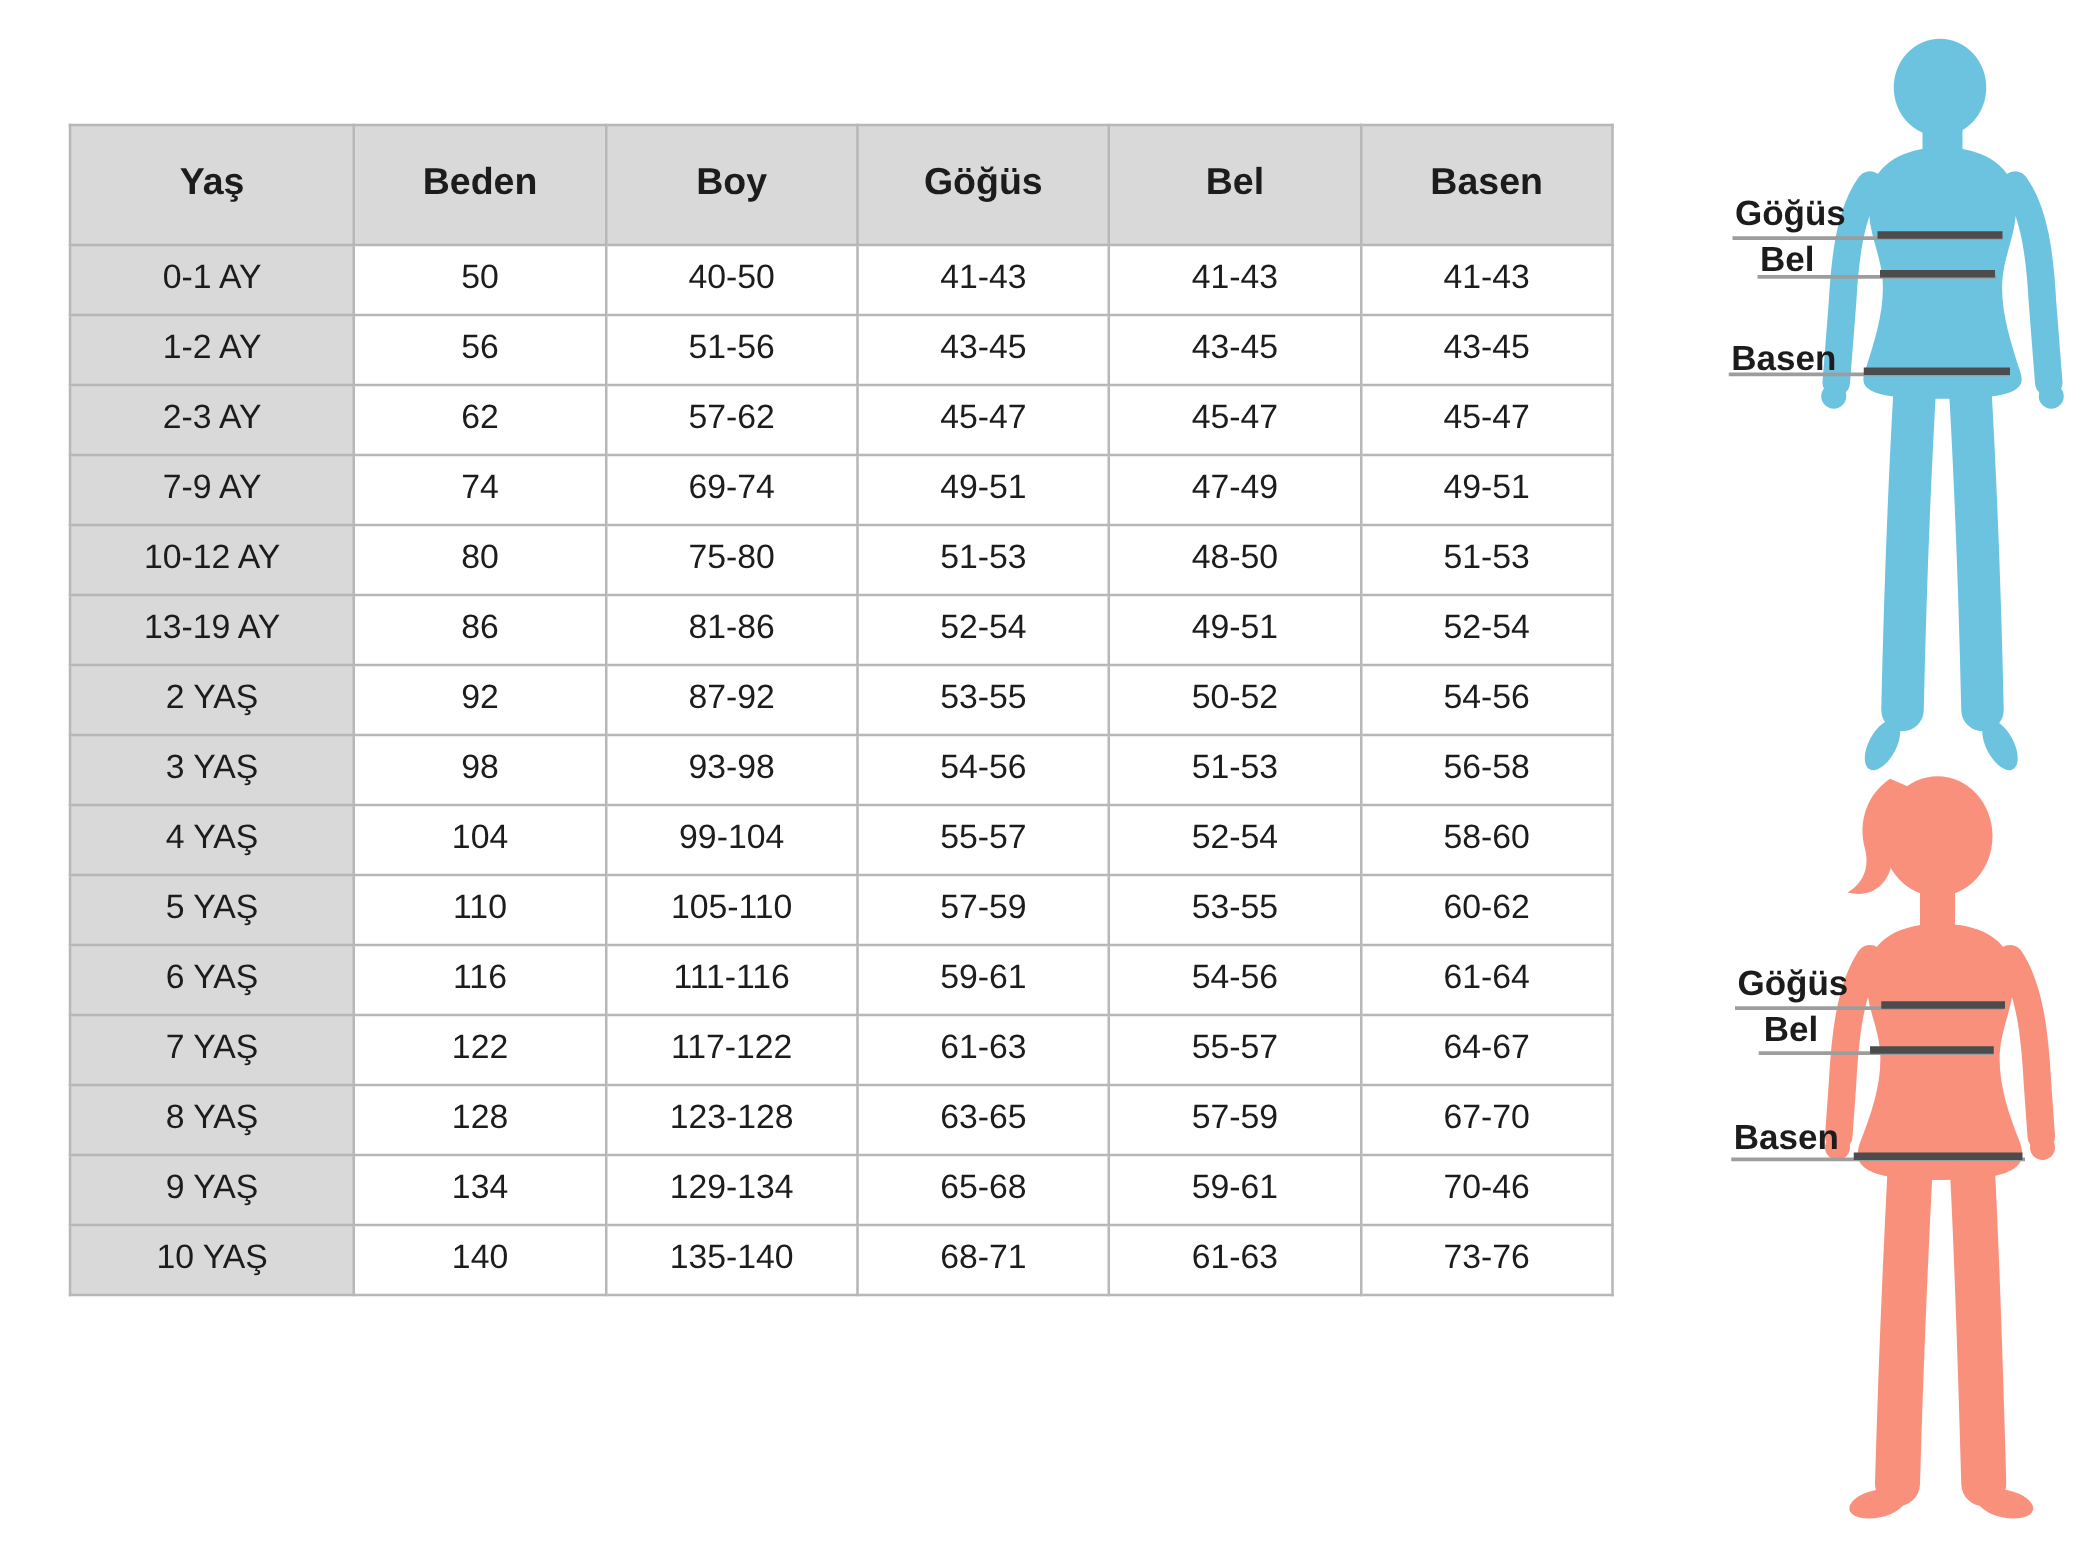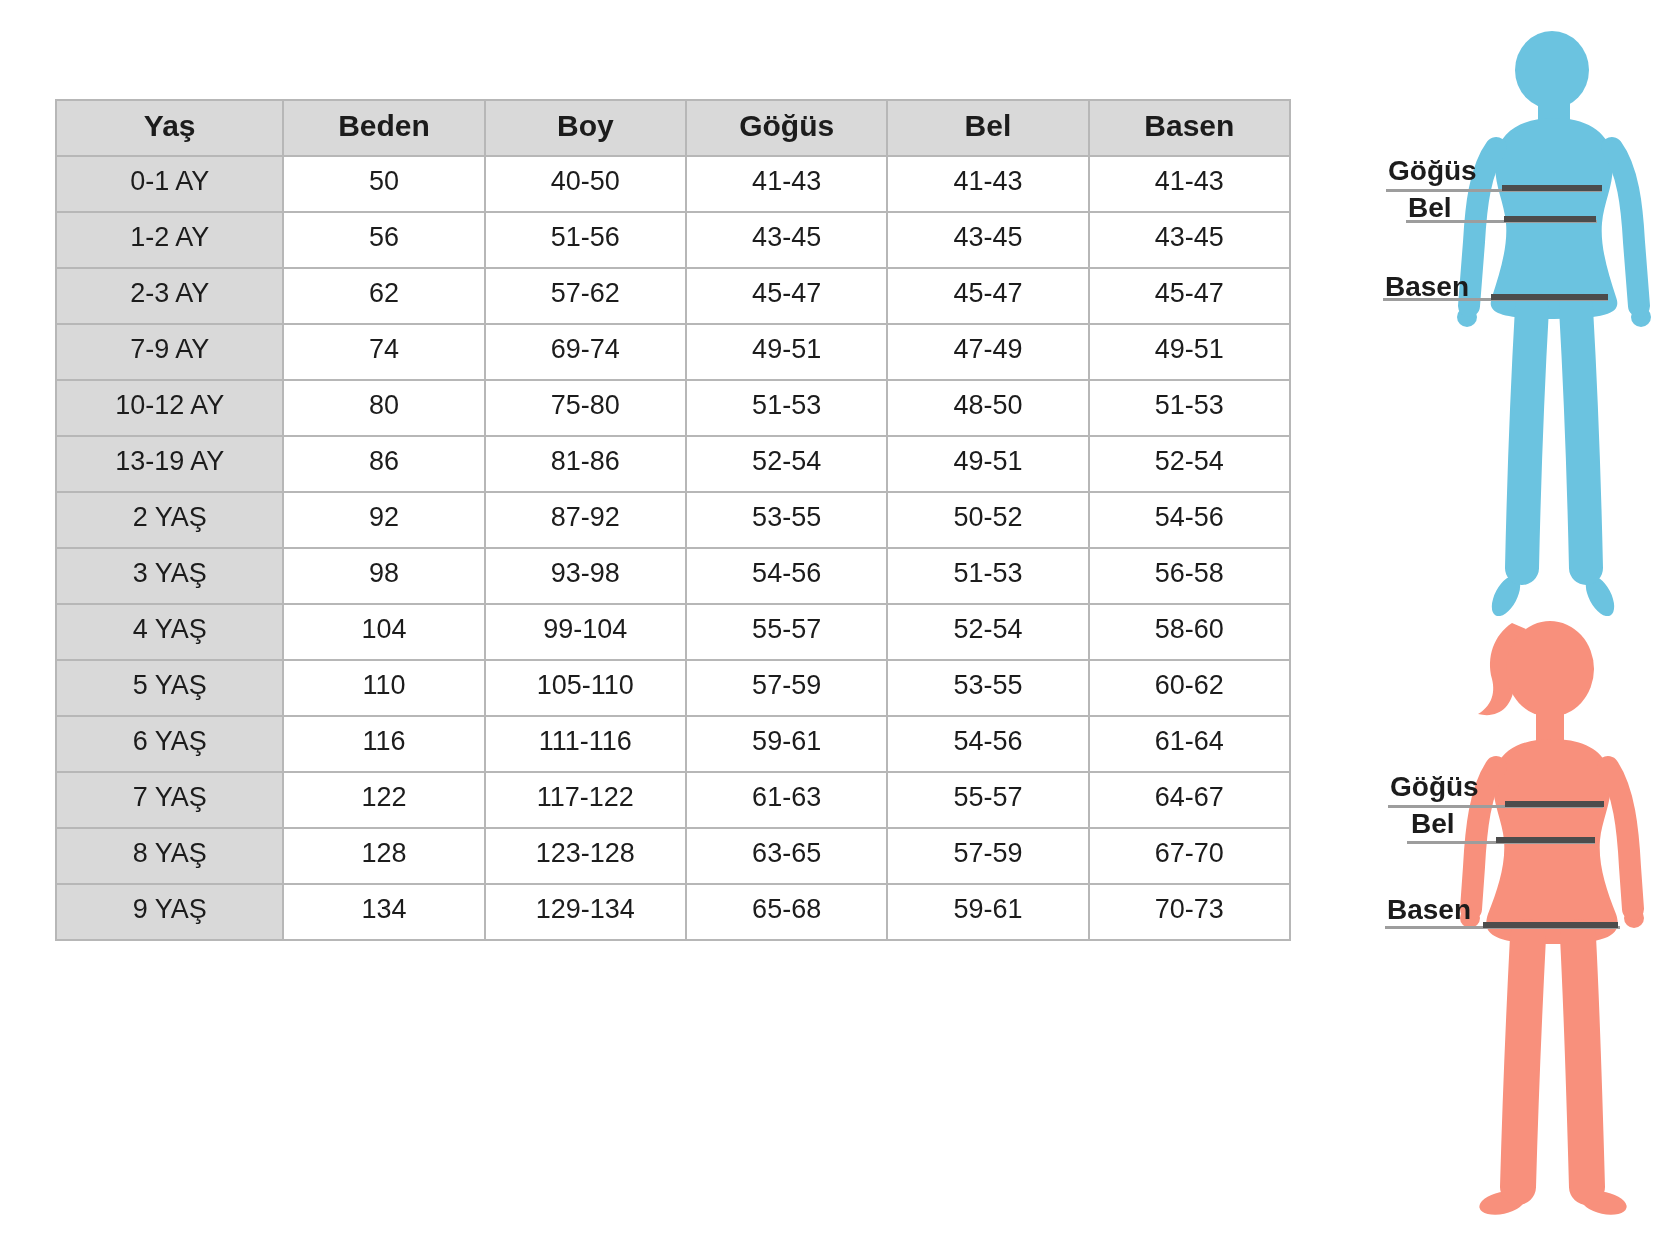--- a/index.html
+++ b/index.html
@@ -14,21 +14,21 @@
     border-collapse:collapse;table-layout:fixed;
     border:2px solid #9b9b9b;
   }
   .size-table col.c-age{width:227px;}
   .size-table col.c-val{width:201px;}
   .size-table th,.size-table td{
     border:2px solid #b7b7b7;text-align:center;vertical-align:middle;
     box-sizing:border-box;
   }
   .size-table thead th{
-    height:56px;background:#d9d9d9;font-size:30px;font-weight:bold;
+    height:96px;background:#d9d9d9;font-size:30px;font-weight:bold;
     padding-bottom:6px;
   }
   .size-table tbody th,.size-table tbody td{
     height:56px;font-size:27px;font-weight:normal;padding-bottom:6px;
   }
   .size-table tbody th{background:#d9d9d9;}
   .size-table tbody td{background:#ffffff;}
 
   
   .figure{position:absolute;}
@@ -192,21 +192,29 @@
         <td>63-65</td>
         <td>57-59</td>
         <td>67-70</td>
       </tr>
       <tr>
         <th>9 YAŞ</th>
         <td>134</td>
         <td>129-134</td>
         <td>65-68</td>
         <td>59-61</td>
-        <td>70-73</td>
+        <td>70-46</td>
+      </tr>
+      <tr>
+        <th>10 YAŞ</th>
+        <td>140</td>
+        <td>135-140</td>
+        <td>68-71</td>
+        <td>61-63</td>
+        <td>73-76</td>
       </tr>
     </tbody>
 </table>
 
 <div class="figure fig-boy">
   <svg width="220" height="595" viewBox="0 0 220 595">
     <g fill="currentColor" stroke="none">
       <ellipse cx="104" cy="42" rx="37" ry="39"></ellipse>
       <rect x="90" y="62" width="32" height="38"></rect>
       <path d="M106,90 C136,90 160,102 164,128 C168,154 156,172 154,195

